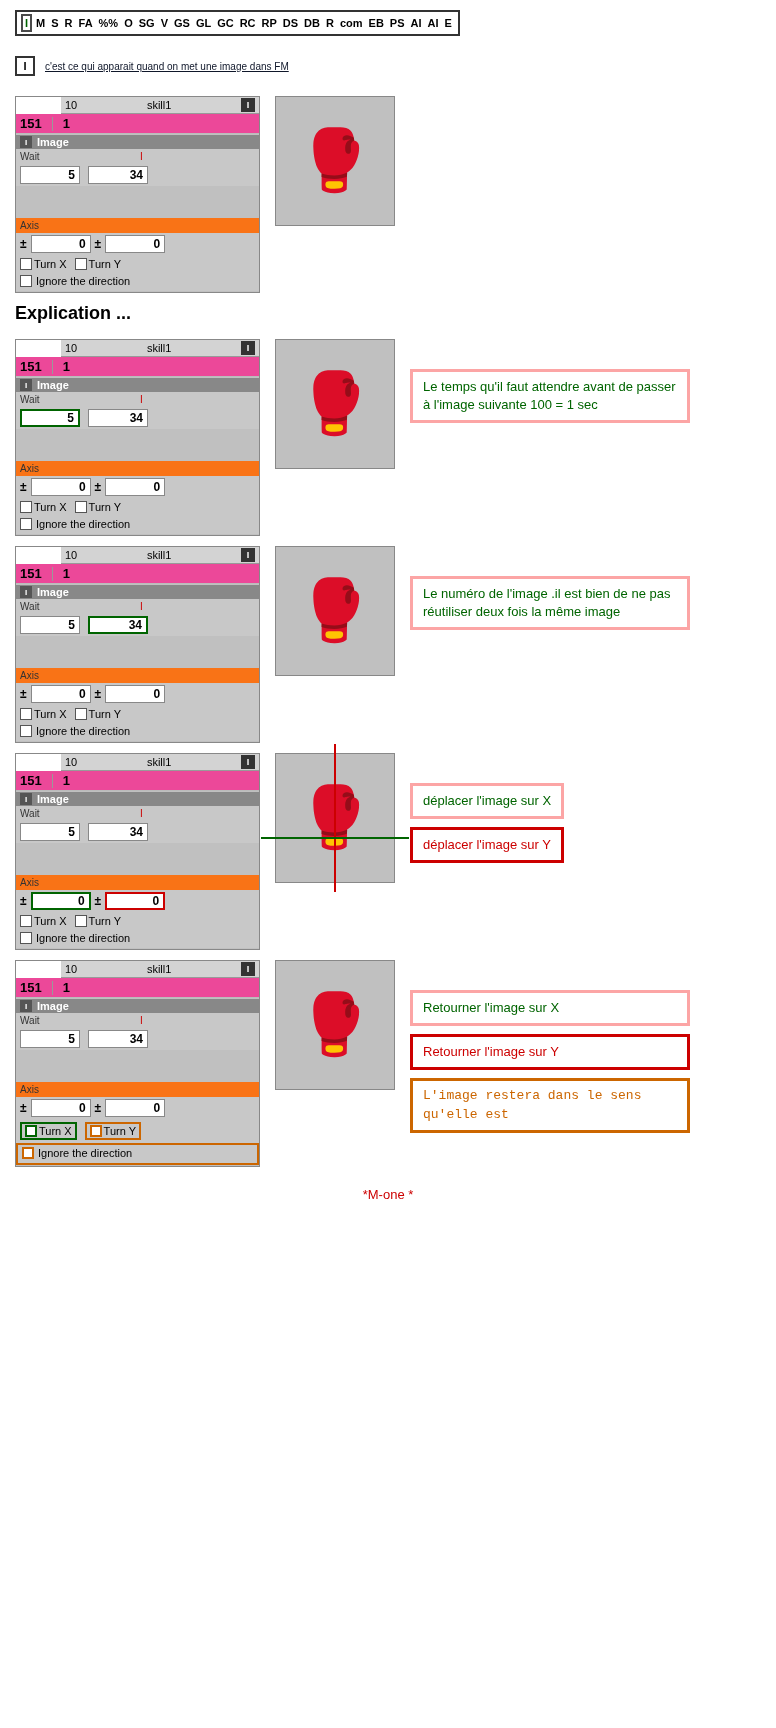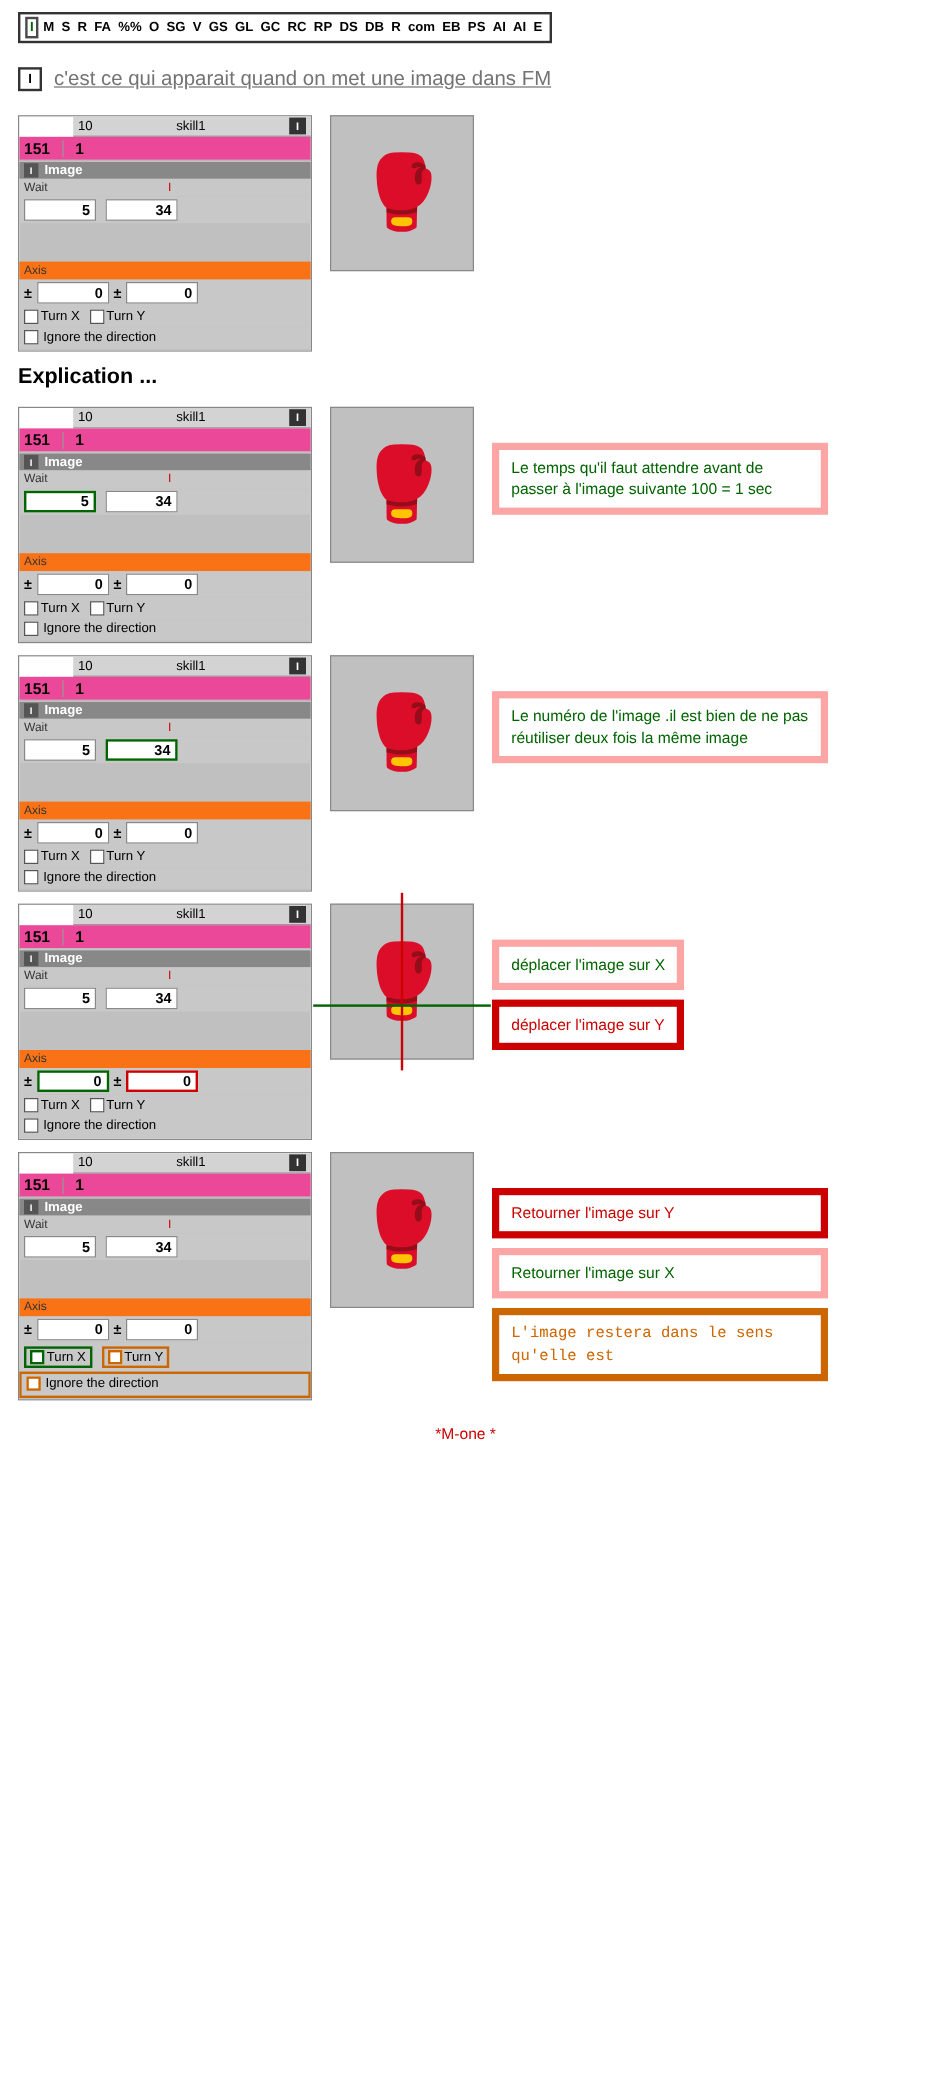--- a/index.html
+++ b/index.html
@@ -49,22 +49,22 @@
       width: 20px;
       height: 20px;
       border: 2px solid #333;
       display: flex;
       align-items: center;
       justify-content: center;
       font-size: 11px;
       font-weight: bold;
     }
     .intro-text {
-      font-size: 17px;
-      color: #737373;
+      font-size: 10px;
+      color: #0f172a;
       text-decoration: underline;
     }
 
     
     .panel-block {
       display: flex;
       align-items: flex-start;
       margin-bottom: 10px;
       gap: 15px;
     }
@@ -263,21 +263,21 @@
     
     .explication {
       font-size: 18px;
       font-weight: bold;
       color: #000;
       margin: 10px 0 15px 0;
     }
 
     
     .annotation-box {
-      border: 6px solid #fca5a5;
+      border: 3px solid #fca5a5;
       padding: 6px 10px;
       font-size: 13px;
       color: #006400;
       background: #fff;
       max-width: 280px;
       line-height: 1.4;
     }
     .annotation-box.red {
       border-color: #cc0000;
       color: #cc0000;
@@ -644,21 +644,21 @@
             <span class="cb highlighted-orange"></span>
             <span>Ignore the direction</span>
           </div>
         </div>
       </div>
     </div>
     <div class="sprite-preview">
       <div style="font-size:60px; line-height:1;">🥊</div>
     </div>
     <div class="annotations-col">
+      <div class="annotation-box">Retourner l'image sur X</div>
       <div class="annotation-box red">Retourner l'image sur Y</div>
-      <div class="annotation-box">Retourner l'image sur X</div>
       <div class="annotation-box orange">L'image restera dans le sens qu'elle est</div>
     </div>
   </div>
 
   <div class="footer">*M-one *</div>
 
 </div>
 
 </body></html>

